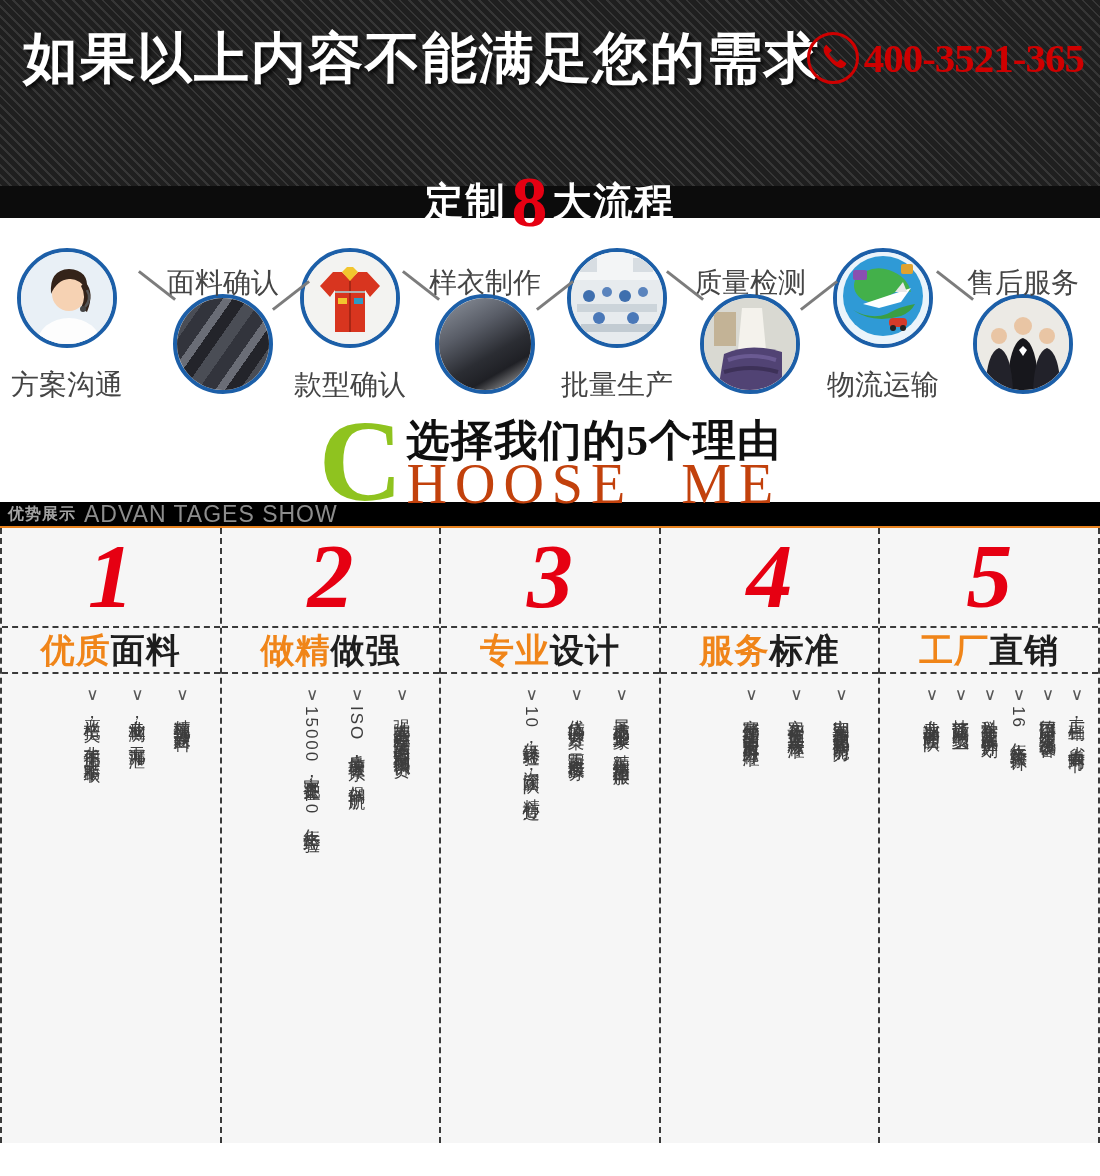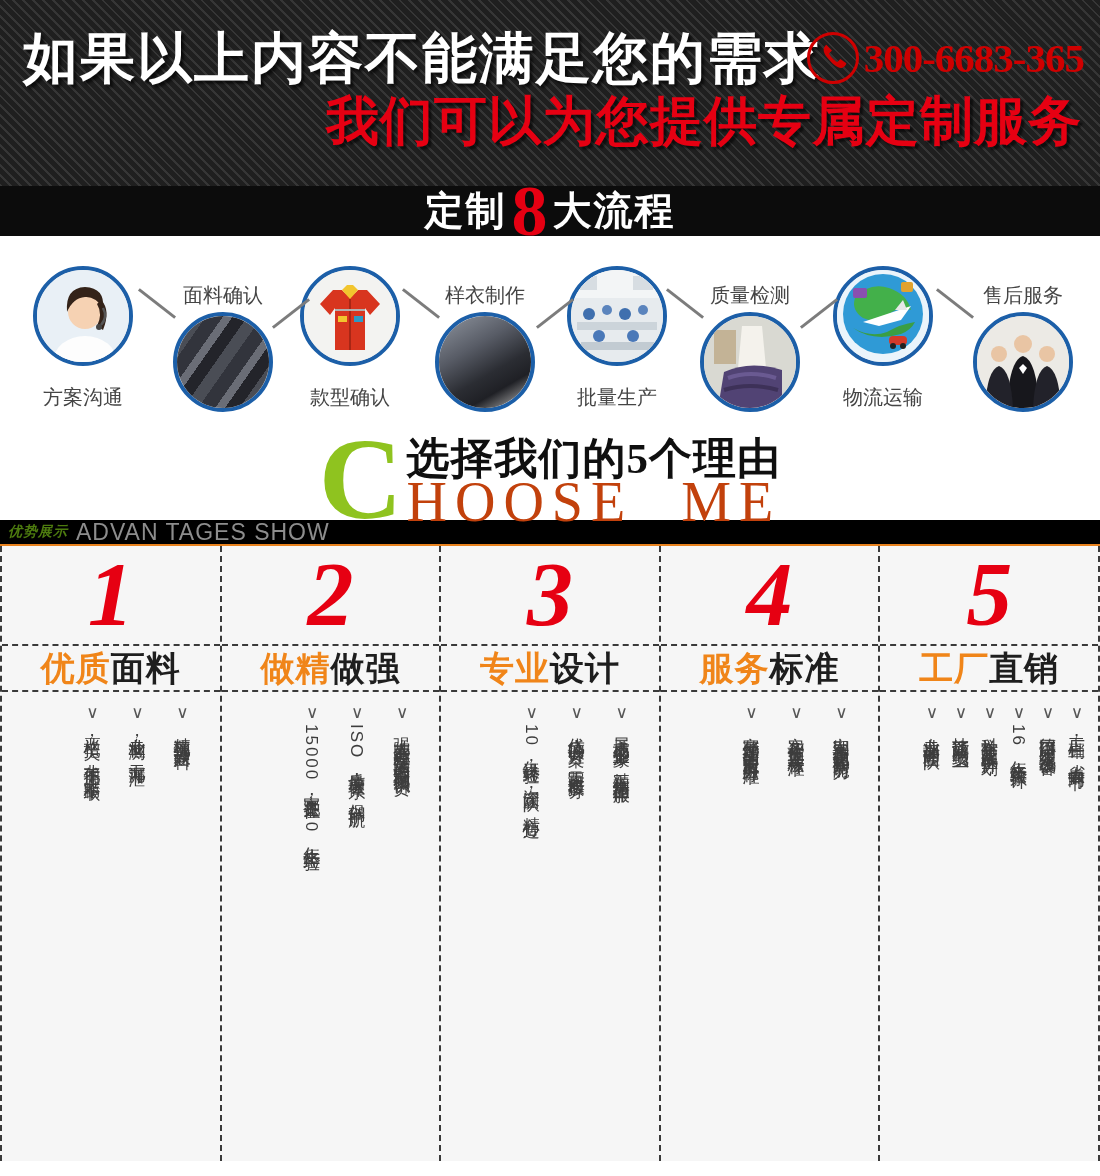--- a/index.html
+++ b/index.html
@@ -14,33 +14,33 @@
     letter-spacing:2px; text-shadow:3px 3px 3px rgba(0,0,0,0.65); white-space:nowrap; }
   .banner-line2 { position:absolute; left:326px; top:86px; color:#e60012; font-size:53px; font-weight:bold;
     letter-spacing:1px; text-shadow:3px 3px 2px rgba(0,0,0,0.55); white-space:nowrap; }
   .phone { position:absolute; right:16px; top:32px; display:flex; align-items:center; gap:5px; }
   .phone-icon { width:52px; height:52px; border:3px solid #cf0000; border-radius:50%;
     display:flex; align-items:center; justify-content:center; flex:none; }
   .phone-number { color:#cf0000; font-size:41px; font-weight:bold; font-family:"Liberation Serif", serif;
     letter-spacing:-1px; white-space:nowrap; }
 
   
-  .flow-bar { position:relative; height:50px; background:#0c0c0c; display:flex; align-items:center;
+  .flow-bar { position:relative; height:32px; background:#0c0c0c; display:flex; align-items:center;
     justify-content:center; overflow:visible; z-index:3; }
   .flow-bar .seg { color:#fff; font-size:39px; font-weight:bold; letter-spacing:2px; }
   .flow-bar .eight { color:#e60012; font-size:72px; line-height:46px; font-weight:bold; margin:0 5px;
     font-family:"Liberation Serif", serif; }
 
   
   .process { position:relative; height:200px; background:#fff; }
   .step { position:absolute; width:110px; }
   .circle { width:100px; height:100px; margin:0 auto; border-radius:50%; border:4px solid #1c5fa8;
     overflow:hidden; position:relative; background:#eee; }
   .circle svg { display:block; width:92px; height:92px; }
-  .step-label { position:absolute; left:-5px; width:120px; text-align:center; font-size:20px; color:#454545; white-space:nowrap; }
+  .step-label { position:absolute; left:-5px; width:120px; text-align:center; font-size:28px; color:#454545; white-space:nowrap; }
   .label-below .step-label { top:118px; }
   .label-above .step-label { top:-30px; }
   .photo-fabric { width:92px; height:92px;
     background:repeating-linear-gradient(125deg,#23242a 0 12px,#4a4d55 12px 24px,#32343c 24px 38px,#6a6d76 38px 46px); }
   .photo-sewing { width:92px; height:92px;
     background:linear-gradient(150deg,#9096a0 0%,#585c66 35%,#2b2d33 60%,#1f2025 75%,#c9c9c8 100%); }
   .connector { position:absolute; width:46px; height:3px; background:#7c7c7c; }
   .conn-down { transform:rotate(38deg); }
   .conn-up { transform:rotate(-38deg); }
 
@@ -50,21 +50,21 @@
     color:#8fc31f; margin-right:4px; }
   .choose-right { display:flex; flex-direction:column; }
   .choose-cn { font-family:"Liberation Serif", serif; font-weight:bold; font-size:43px; line-height:46px;
     color:#0f0f0f; letter-spacing:1px; }
   .choose-en { font-family:"Liberation Serif", serif; font-weight:normal; font-size:56px; line-height:40px;
     color:#c2410c; letter-spacing:8px; word-spacing:26px; }
 
   
   .adv-bar { height:26px; background:#000; display:flex; align-items:center; padding-left:8px; gap:8px;
     border-bottom:2px solid #e8821e; }
-  .adv-bar-cn { color:#4d7c0f; font-size:14px; font-weight:bold; letter-spacing:1px;font-style:italic; }
+  .adv-bar-cn { color:#a3a3a3; font-size:16px; font-weight:bold; letter-spacing:1px; }
   .adv-bar-en { color:#8d8d8d; font-size:23px; letter-spacing:1px; }
 
   
   .adv-table { display:flex; background:#f6f6f6; border-left:2px dashed #3a3a3a; border-right:2px dashed #3a3a3a;
     height:615px; }
   .adv-col { flex:1 1 0; border-right:2px dashed #3a3a3a; display:flex; flex-direction:column; min-width:0; }
   .adv-col:last-child { border-right:none; }
   .num-row { height:100px; border-bottom:2px dashed #3a3a3a; text-align:center; }
   .num { font-family:"Liberation Serif", serif; font-style:italic; font-weight:bold; font-size:92px;
     line-height:96px; color:#e60012; }
@@ -78,40 +78,39 @@
   .check { text-orientation:upright; color:#565656; }
   .bottom-strip { height:19px; background:#fff; }
 </style>
 </head>
 <body>
 
 <div class="page">
 
   <div class="banner">
     <div class="banner-line1">如果以上内容不能满足您的需求</div>
-    <div class="banner-line2">我们可以为您提供专属定制服务</div>
     <div class="phone">
       <span class="phone-icon">
         <svg viewBox="0 0 24 24" width="32" height="32">
             <path d="M7 2 C4.5 4 4 7 7.5 11.5 C11 16 15.5 20 18.5 19.5 C20.5 19.2 21.5 17.8 22 16 L17.5 12.8 L15.3 15 C13.2 14 9.8 10.6 9 8.6 L11.2 6.4 Z" fill="#cf0000"></path>
           </svg>
       </span>
-      <span class="phone-number">300-6683-365</span>
+      <span class="phone-number">400-3521-365</span>
     </div>
   </div>
 
   <div class="flow-bar">
     <span class="seg">定制</span>
     <span class="eight">8</span>
     <span class="seg">大流程</span>
   </div>
 
   <div class="process">
 
-    <div class="step label-below" style="left:28px; top:30px">
+    <div class="step label-below" style="left:12px; top:30px">
       <div class="circle">
         <svg viewBox="0 0 92 92">
             <rect width="92" height="92" fill="#e9f0f6"></rect>
             <ellipse cx="48" cy="92" rx="32" ry="26" fill="#fdfdfd"></ellipse>
             <circle cx="48" cy="42" r="17" fill="#f6d2b3"></circle>
             <path d="M30 42 Q28 18 48 17 Q68 18 66 38 Q58 26 48 27 Q36 28 30 42 Z" fill="#342319"></path>
             <path d="M64 30 Q74 40 66 60 L60 56 Q66 44 60 34 Z" fill="#342319"></path>
             <path d="M66 38 q5 9 -2 17" stroke="#555" stroke-width="2.5" fill="none"></path>
             <circle cx="62" cy="57" r="3" fill="#444"></circle>
           </svg>

